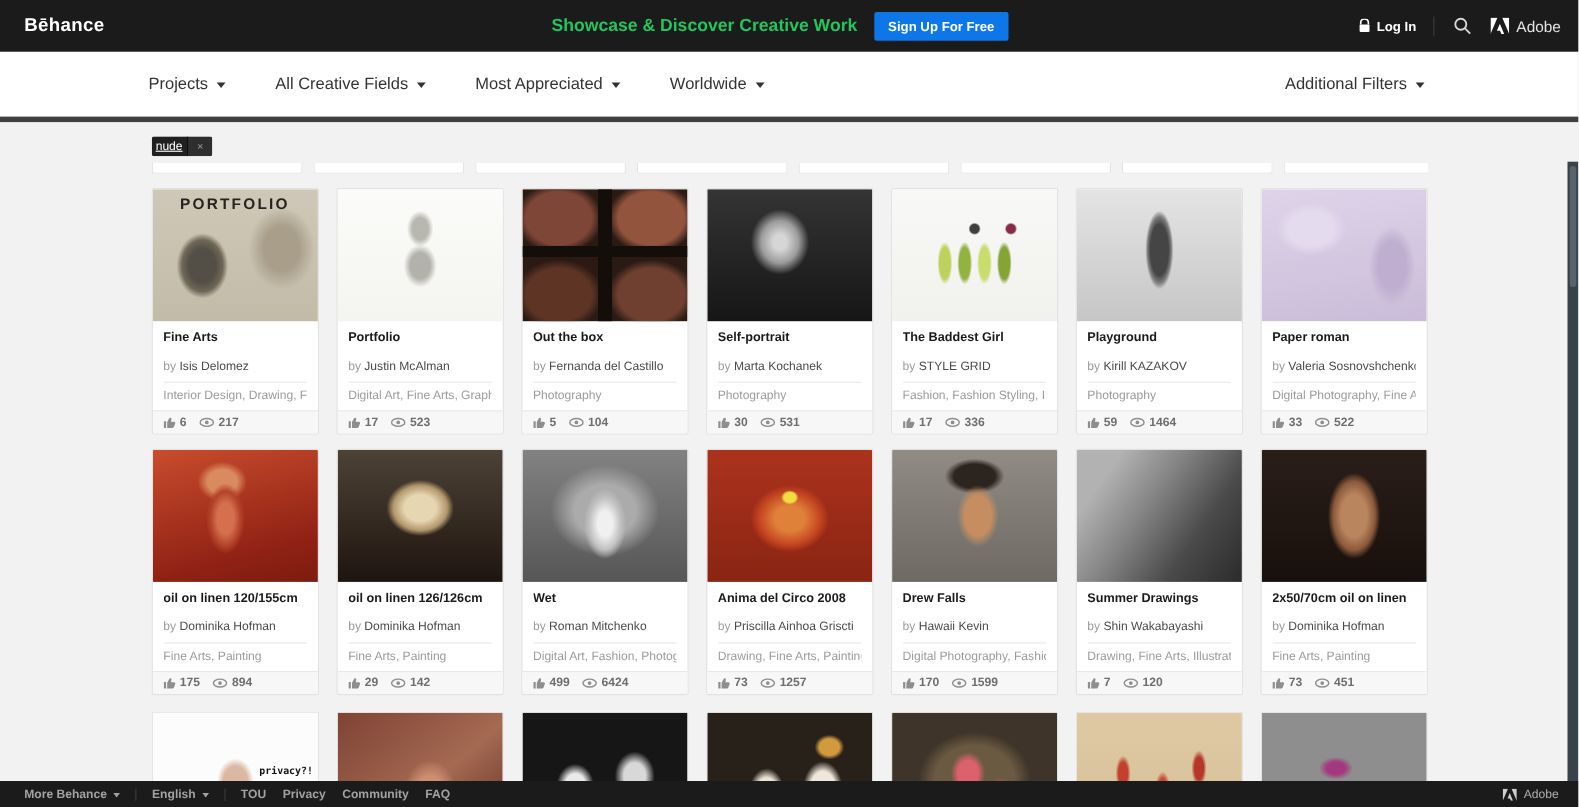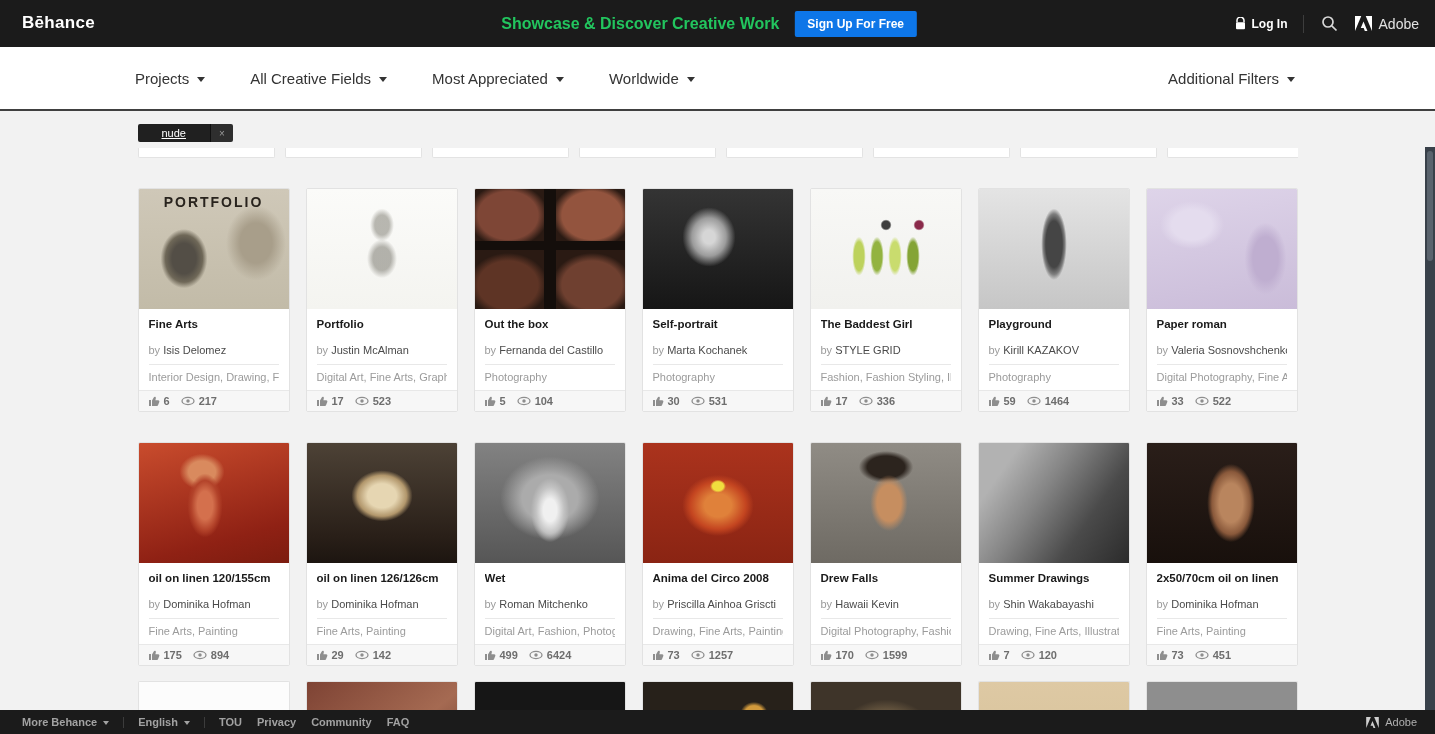--- a/index.html
+++ b/index.html
@@ -16,38 +16,38 @@
   .topbar-center { position:absolute; left:50%; top:0; height:47px; transform:translateX(-52%); display:flex; align-items:center; gap:15px; }
   .tagline { color:#22c55e; font-size:16px; white-space:nowrap;font-weight:bold; }
   .signup-btn { background:#0d76e8; color:#fff; border:none; font-family:inherit; font-size:12px; font-weight:bold; padding:6px 13px; border-radius:2px; cursor:pointer; white-space:nowrap; }
   .topbar-right { position:absolute; right:16px; top:0; height:47px; display:flex; align-items:center; gap:15px; }
   .login { display:flex; align-items:center; gap:6px; font-size:12px; font-weight:bold; color:#fff; cursor:pointer; }
   .tb-divider { width:1px; height:18px; background:#3d3d3d; }
   .search-btn { display:flex; align-items:center; cursor:pointer; padding:2px; }
   .adobe-brand { display:flex; align-items:center; gap:7px; color:#e3e3e3; font-size:14px; cursor:pointer; }
 
   
-  .filterbar { height:64px; background:#fff; border-bottom:2px solid #404040; display:flex; align-items:center; padding:0 140px 0 135px; }
+  .filterbar { height:64px; background:#fff; border-bottom:5px solid #404040; display:flex; align-items:center; padding:0 140px 0 135px; }
   .filter-items { display:flex; gap:45px; flex:1; }
   .filter-item, .additional-filters { font-size:15px; color:#333; display:flex; align-items:center; gap:8px; cursor:pointer; white-space:nowrap; }
   .chev { width:0; height:0; border-left:4px solid transparent; border-right:4px solid transparent; border-top:5px solid #333; margin-top:2px; }
 
   
   .content { position:relative; height:599px; overflow:hidden; }
   .inner { width:1160px; margin:0 auto; }
 
   .tag-row { padding-top:12px; }
   .search-tag { display:inline-flex; height:18px; border-radius:2px; overflow:hidden; font-size:11px; cursor:default; }
-  .tag-label { background:#202020; color:#fff; display:flex; align-items:center; padding:0 24px;text-decoration:underline; }
+  .tag-label { background:#202020; color:#fff; display:flex; align-items:center; padding:0 4px;text-decoration:underline; }
   .tag-remove { background:#2e2e2e; color:#999; display:flex; align-items:center; padding:0 8px; border-left:1px solid #101010; font-size:10px; cursor:pointer; }
 
   .strips { display:flex; gap:10px; margin-top:6px; height:10px; overflow:hidden; }
   .strip { flex:0 0 137px; background:#fff; border:1px solid #e3e3e3; border-top:none; border-radius:0 0 2px 2px; }
 
-  .grid { display:flex; gap:16px; margin-top:30px; }
+  .grid { display:flex; gap:16px; margin-top:13px; }
   .grid.partial { margin-top:15px; }
   .card { flex:0 0 152px; width:152px; height:224px; background:#fff; border:1px solid #e2e2e2; border-radius:2px; display:flex; flex-direction:column; overflow:hidden; }
   .card.thumb-only { height:120px; border-bottom:none; border-radius:2px 2px 0 0; }
   .thumb { flex:0 0 120px; height:120px; position:relative; cursor:pointer; background:#ddd; }
   .thumb-label-top { position:absolute; top:5px; left:0; right:0; text-align:center; font-weight:bold; font-size:14px; letter-spacing:2px; color:#28231d; }
   .thumb-label-left { position:absolute; top:63px; left:4px; font-family:"DejaVu Sans Mono", monospace; font-weight:bold; font-size:9px; color:#111; }
   .thumb-label-right { position:absolute; top:49px; right:4px; font-family:"DejaVu Sans Mono", monospace; font-weight:bold; font-size:9px; color:#111; }
   .card-body { padding:9px 10px 0; flex:1; display:flex; flex-direction:column; }
   .card-title { font-size:11.5px; font-weight:bold; color:#1a1a1a; line-height:13px; cursor:pointer; white-space:nowrap; overflow:hidden; }
   .byline { margin-top:13px; font-size:11px; color:#9b9b9b; line-height:13px; padding-bottom:7px; border-bottom:1px solid #e8e8e8; white-space:nowrap; overflow:hidden; }

